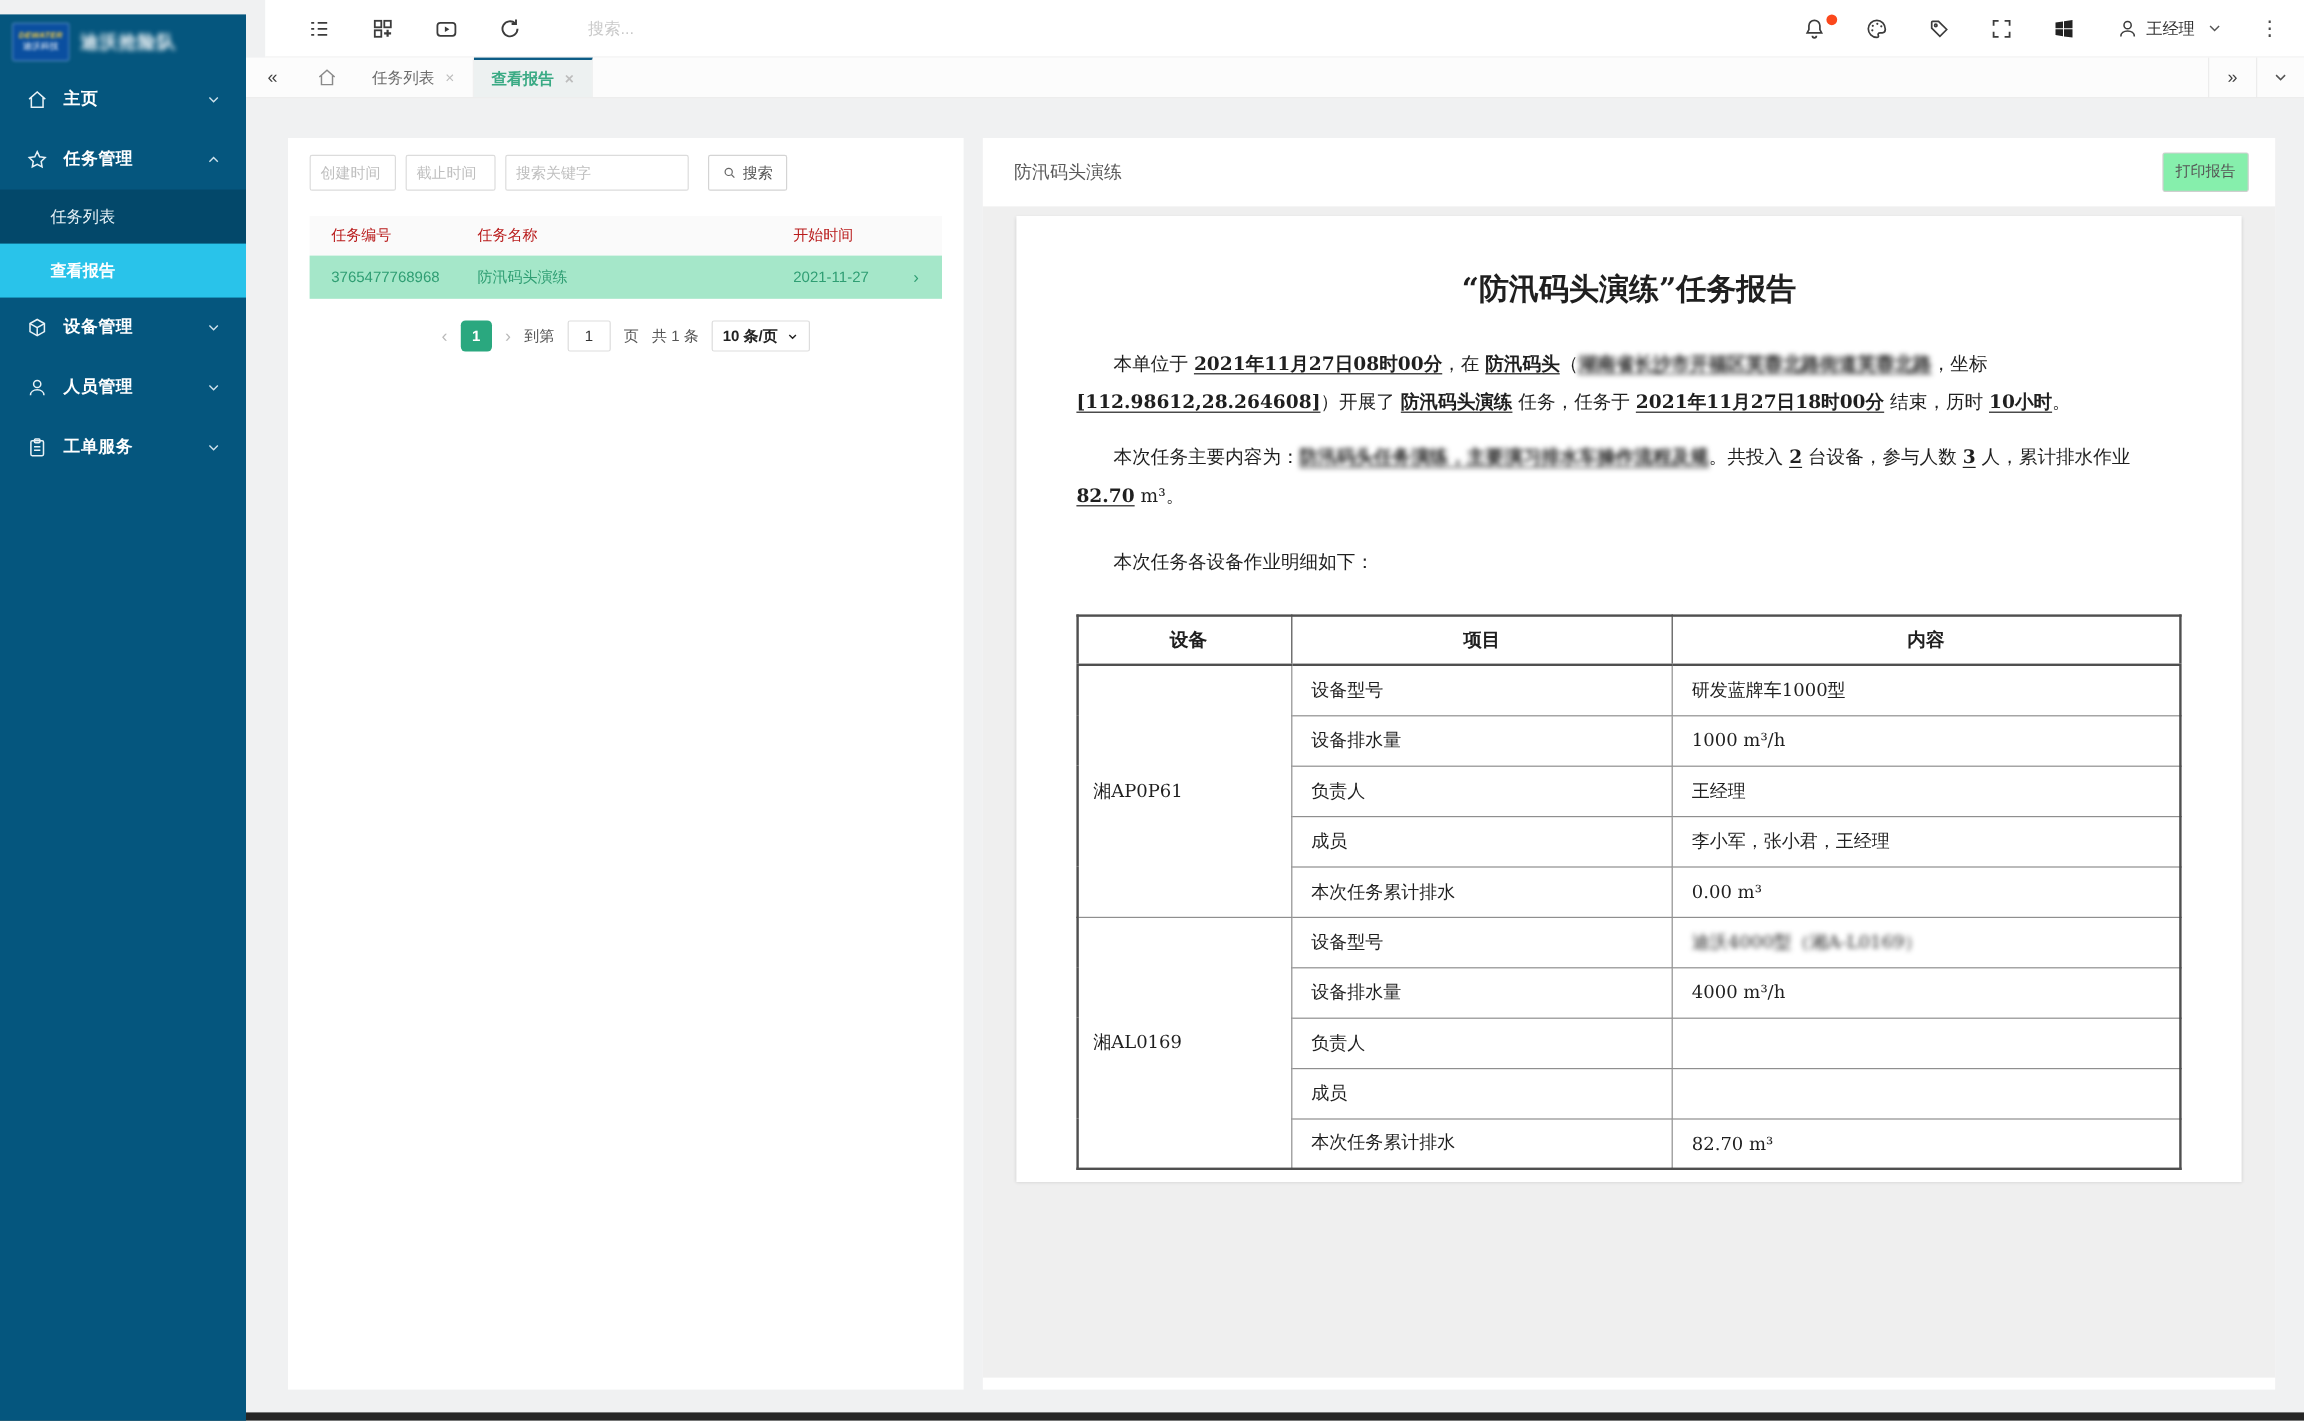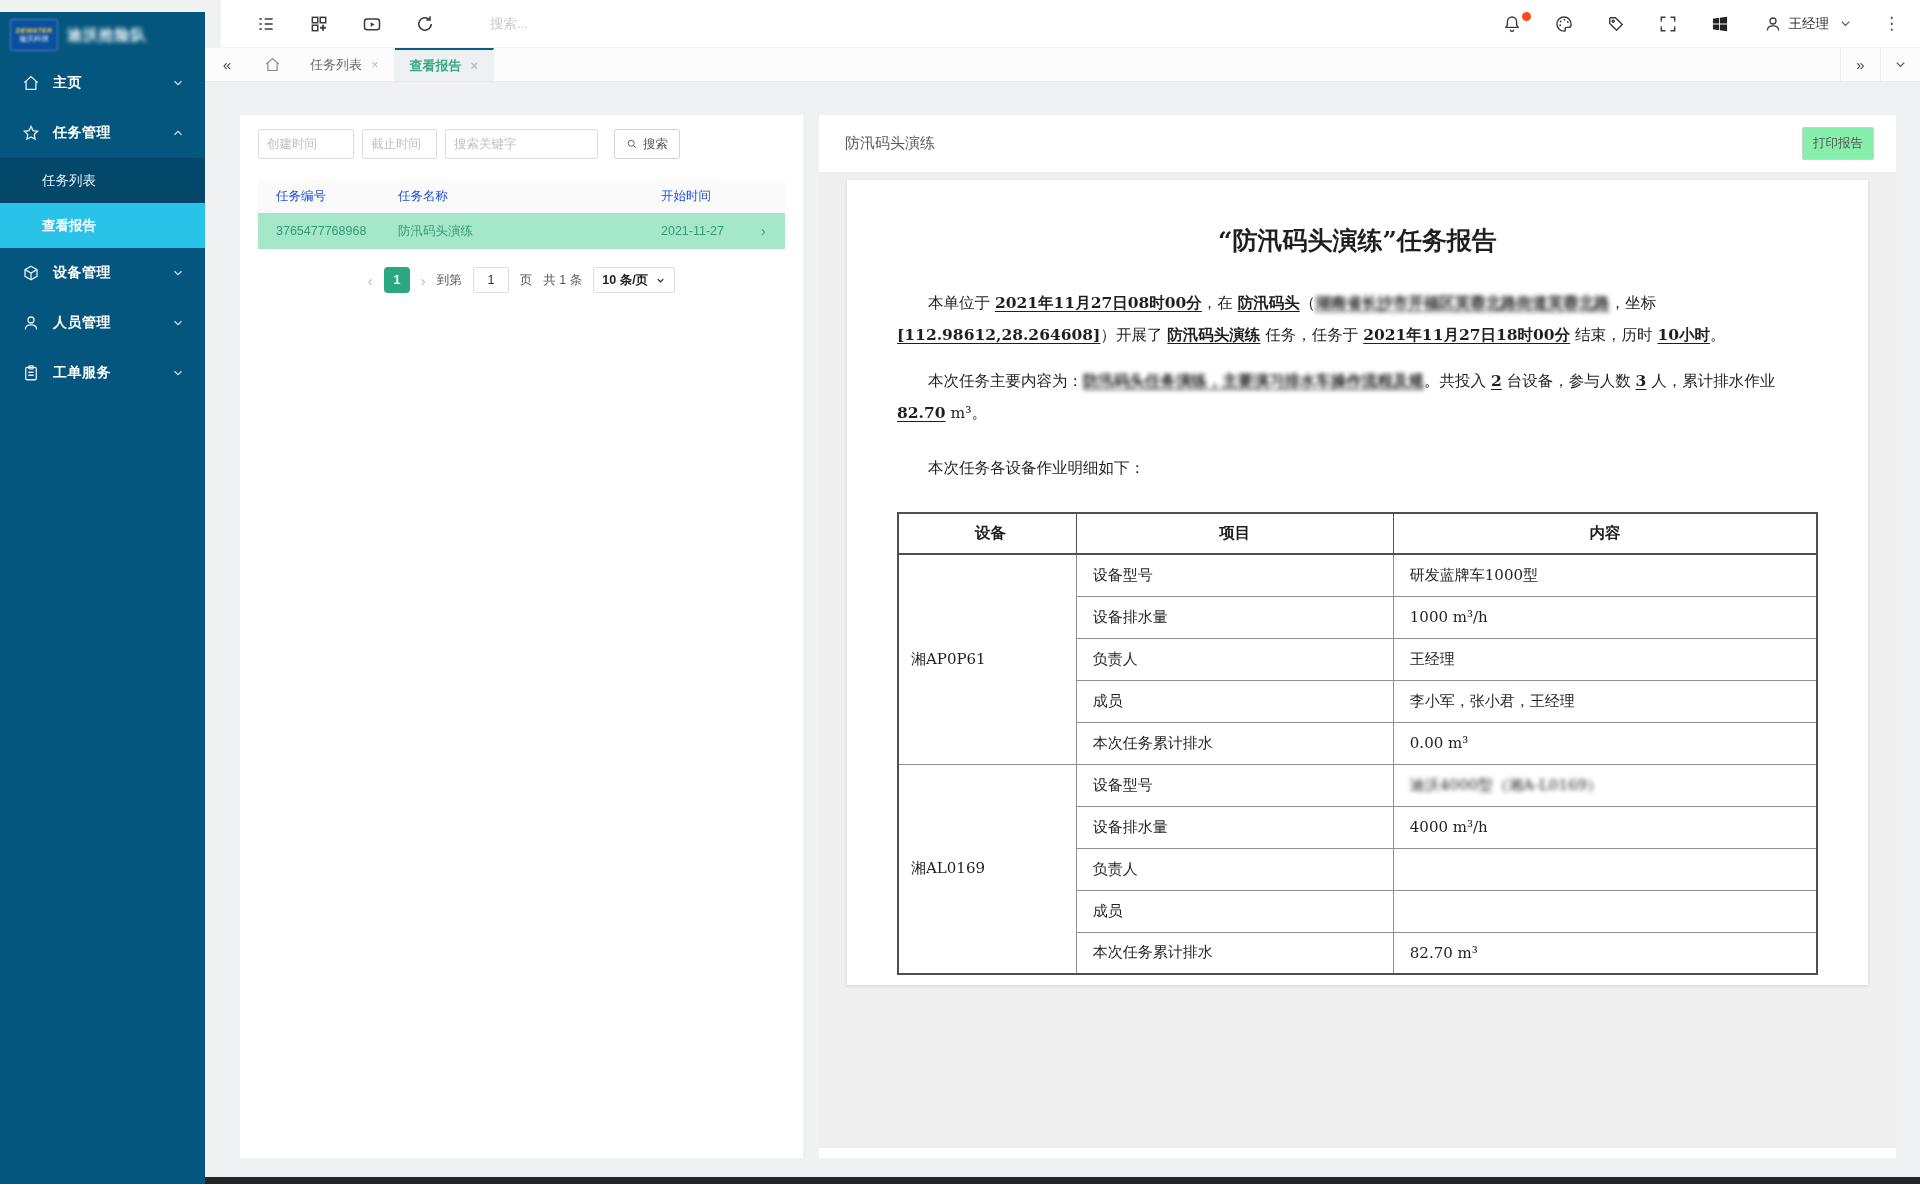--- a/index.html
+++ b/index.html
@@ -53,25 +53,25 @@
   .tab.active { background:#edf1f1; border-top:2px solid #0d5c86; color:#3aaa84; font-weight:bold; }
   .tabbar-right { margin-left:auto; display:flex; }
   .tabbar-right .tab-nav { border-left:1px solid #ececec; width:40px; }
   .tabbar-right svg { width:15px; height:15px; color:#555; }
 
   
   .left-card { position:absolute; left:240px; top:115px; width:563px; height:1043px; background:#fff; padding:14px 18px; }
   .filters { display:flex; gap:8px; }
   .f-input { height:30px; border:1px solid #dcdcdc; border-radius:2px; font-size:12.5px; padding:0 8px; outline:none; color:#444; }
   .f-input::placeholder { color:#bfbfbf; }
-  .f-create { width:96px; } .f-end { width:75px; } .f-kw { width:153px; }
+  .f-create { width:72px; } .f-end { width:75px; } .f-kw { width:153px; }
   .search-btn { height:30px; border:1px solid #d4d4d4; border-radius:2px; background:#fff; display:flex;
     align-items:center; gap:5px; padding:0 11px; font-size:12.5px; color:#555; cursor:pointer; margin-left:8px; }
   .search-btn svg { width:12px; height:12px; color:#666; }
-  .lt-head { margin-top:21px; height:33px; background:#fafafa; display:flex; align-items:center; font-size:12.5px; color:#1d4ed8; }
+  .lt-head { margin-top:21px; height:33px; background:#fafafa; display:flex; align-items:center; font-size:12.5px; color:#b91c1c; }
   .lc1 { width:122px; padding-left:0; } .lc2 { flex:1; } .lc3 { width:100px; } .lc4 { width:24px; }
   .lt-head, .lt-row { padding:0 0 0 18px; }
   .lt-row { height:36px; background:#a5e7c9; display:flex; align-items:center; font-size:12.5px; color:#2f9e73; cursor:pointer; }
   .row-arrow { color:#2f9e73; font-size:14px; }
   .pagination { margin-top:18px; display:flex; align-items:center; justify-content:center; gap:11px; font-size:12.5px; color:#555; }
   .pg-arrow { color:#b9b9b9; font-size:15px; cursor:pointer; }
   .pg-cur { width:26px; height:26px; background:#2aa87f; color:#fff; font-weight:bold; border-radius:4px;
     display:flex; align-items:center; justify-content:center; cursor:pointer; }
   .pg-input { width:36px; height:26px; border:1px solid #ddd; border-radius:2px; text-align:center; font-size:12.5px; color:#333; outline:none; }
   .pg-select { height:26px; border:1px solid #ddd; border-radius:2px; display:flex; align-items:center; gap:7px;

